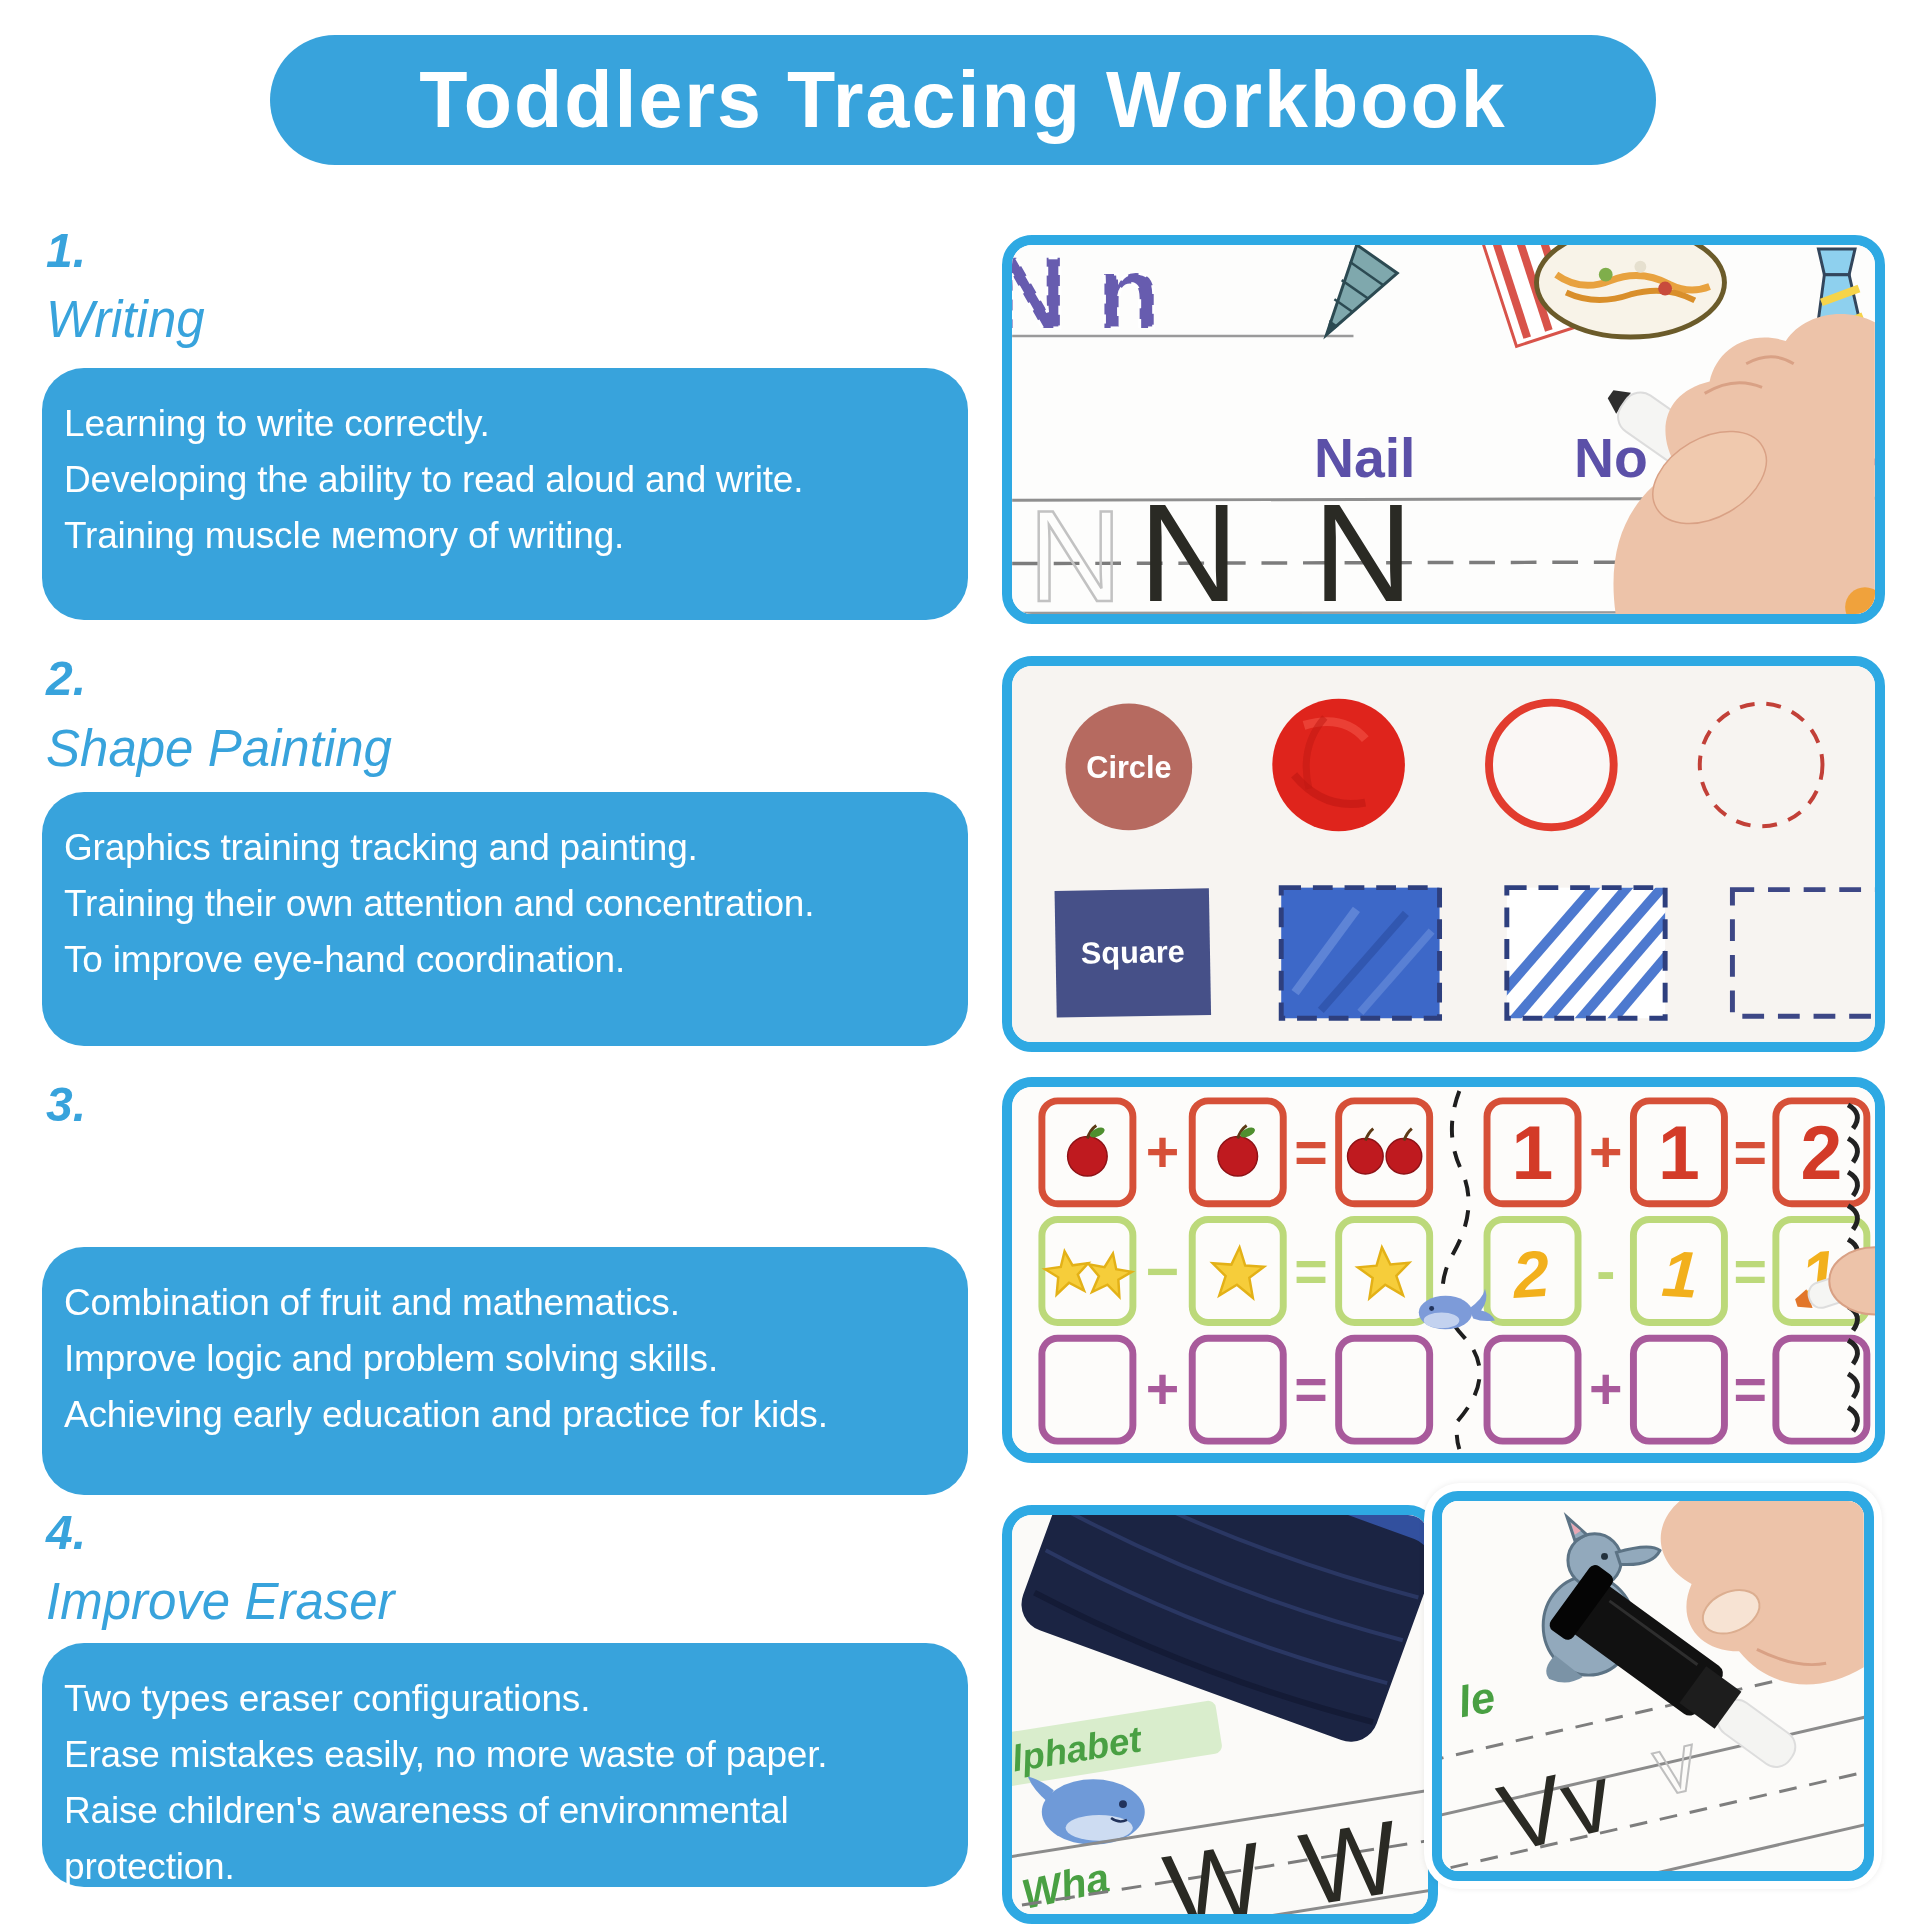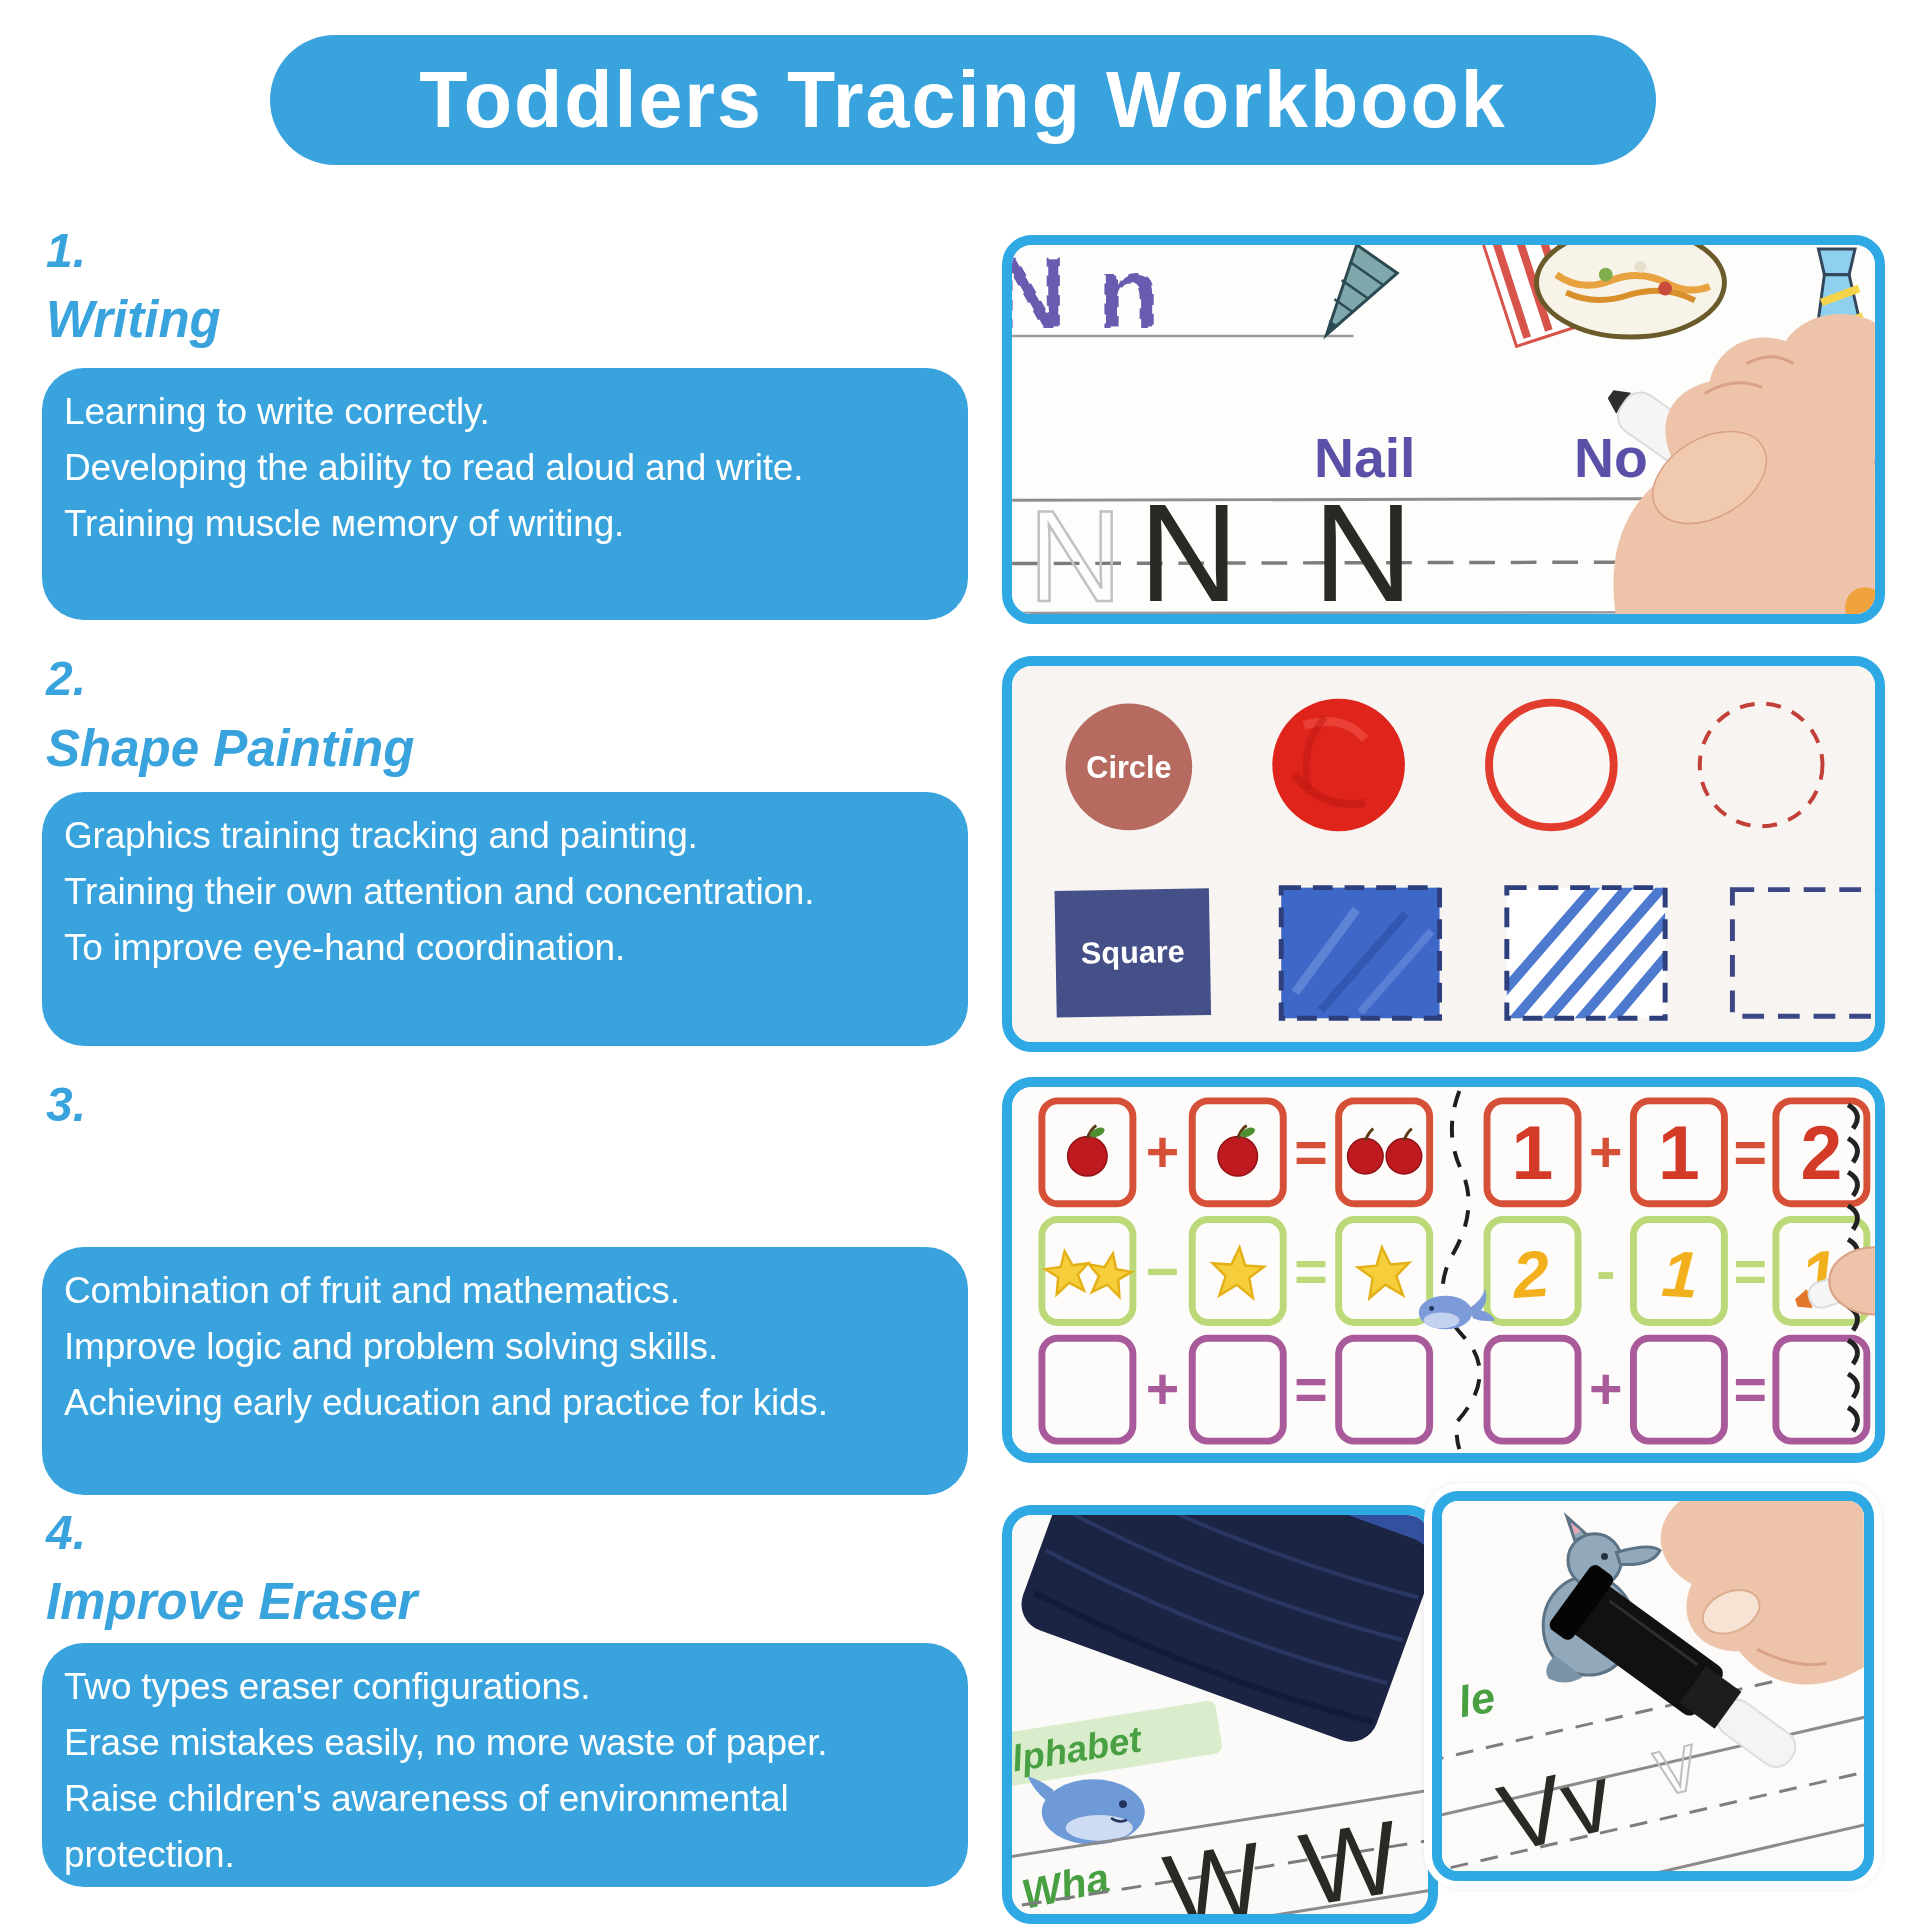--- a/index.html
+++ b/index.html
@@ -4,23 +4,23 @@
 <style>
   html,body{margin:0;padding:0;background:#ffffff;}
   #canvas{position:relative;width:1895px;height:1927px;background:#ffffff;overflow:hidden;
           font-family:"Liberation Sans", sans-serif;}
   
   .banner{position:absolute;left:270px;top:35px;width:1386px;height:130px;background:#38a3dc;
           border-radius:65px;display:flex;align-items:center;justify-content:center;}
   .banner h1{margin:0;color:#ffffff;font-size:79px;font-weight:bold;letter-spacing:2px;}
   
   .sec-num{position:absolute;left:46px;color:#38a3dc;font-size:48px;font-style:italic;font-weight:600;}
-  .sec-title{position:absolute;left:46px;color:#38a3dc;font-size:51px;font-style:italic;font-weight:bold;}
+  .sec-title{position:absolute;left:46px;color:#38a3dc;font-size:51px;font-style:italic;font-weight:normal;}
   .sec-box{position:absolute;left:42px;width:926px;background:#38a3dc;border-radius:42px;
-           padding:16px 20px 0 22px;box-sizing:border-box;}
+           padding:28px 20px 0 22px;box-sizing:border-box;}
   .sec-box p{margin:0;color:#ffffff;font-size:37px;line-height:56px;letter-spacing:-0.2px;font-weight:400;}
   
   .photo{position:absolute;border:10px solid #2ea9e3;border-radius:30px;overflow:hidden;background:#fdfdfc;}
   .photo svg{display:block;}
   .photo-outer-white{position:absolute;background:#ffffff;border-radius:36px;padding:8px;
                      box-shadow:0 0 6px rgba(0,0,0,0.08);}
   .photo-inner{border:10px solid #2ea9e3;border-radius:26px;overflow:hidden;background:#fcfbf9;}
   
   text{font-family:"Liberation Sans", sans-serif;}
   .trace-purple{font-weight:bold;fill:#675caf;stroke:#ffffff;stroke-width:3;stroke-dasharray:9 11;}

